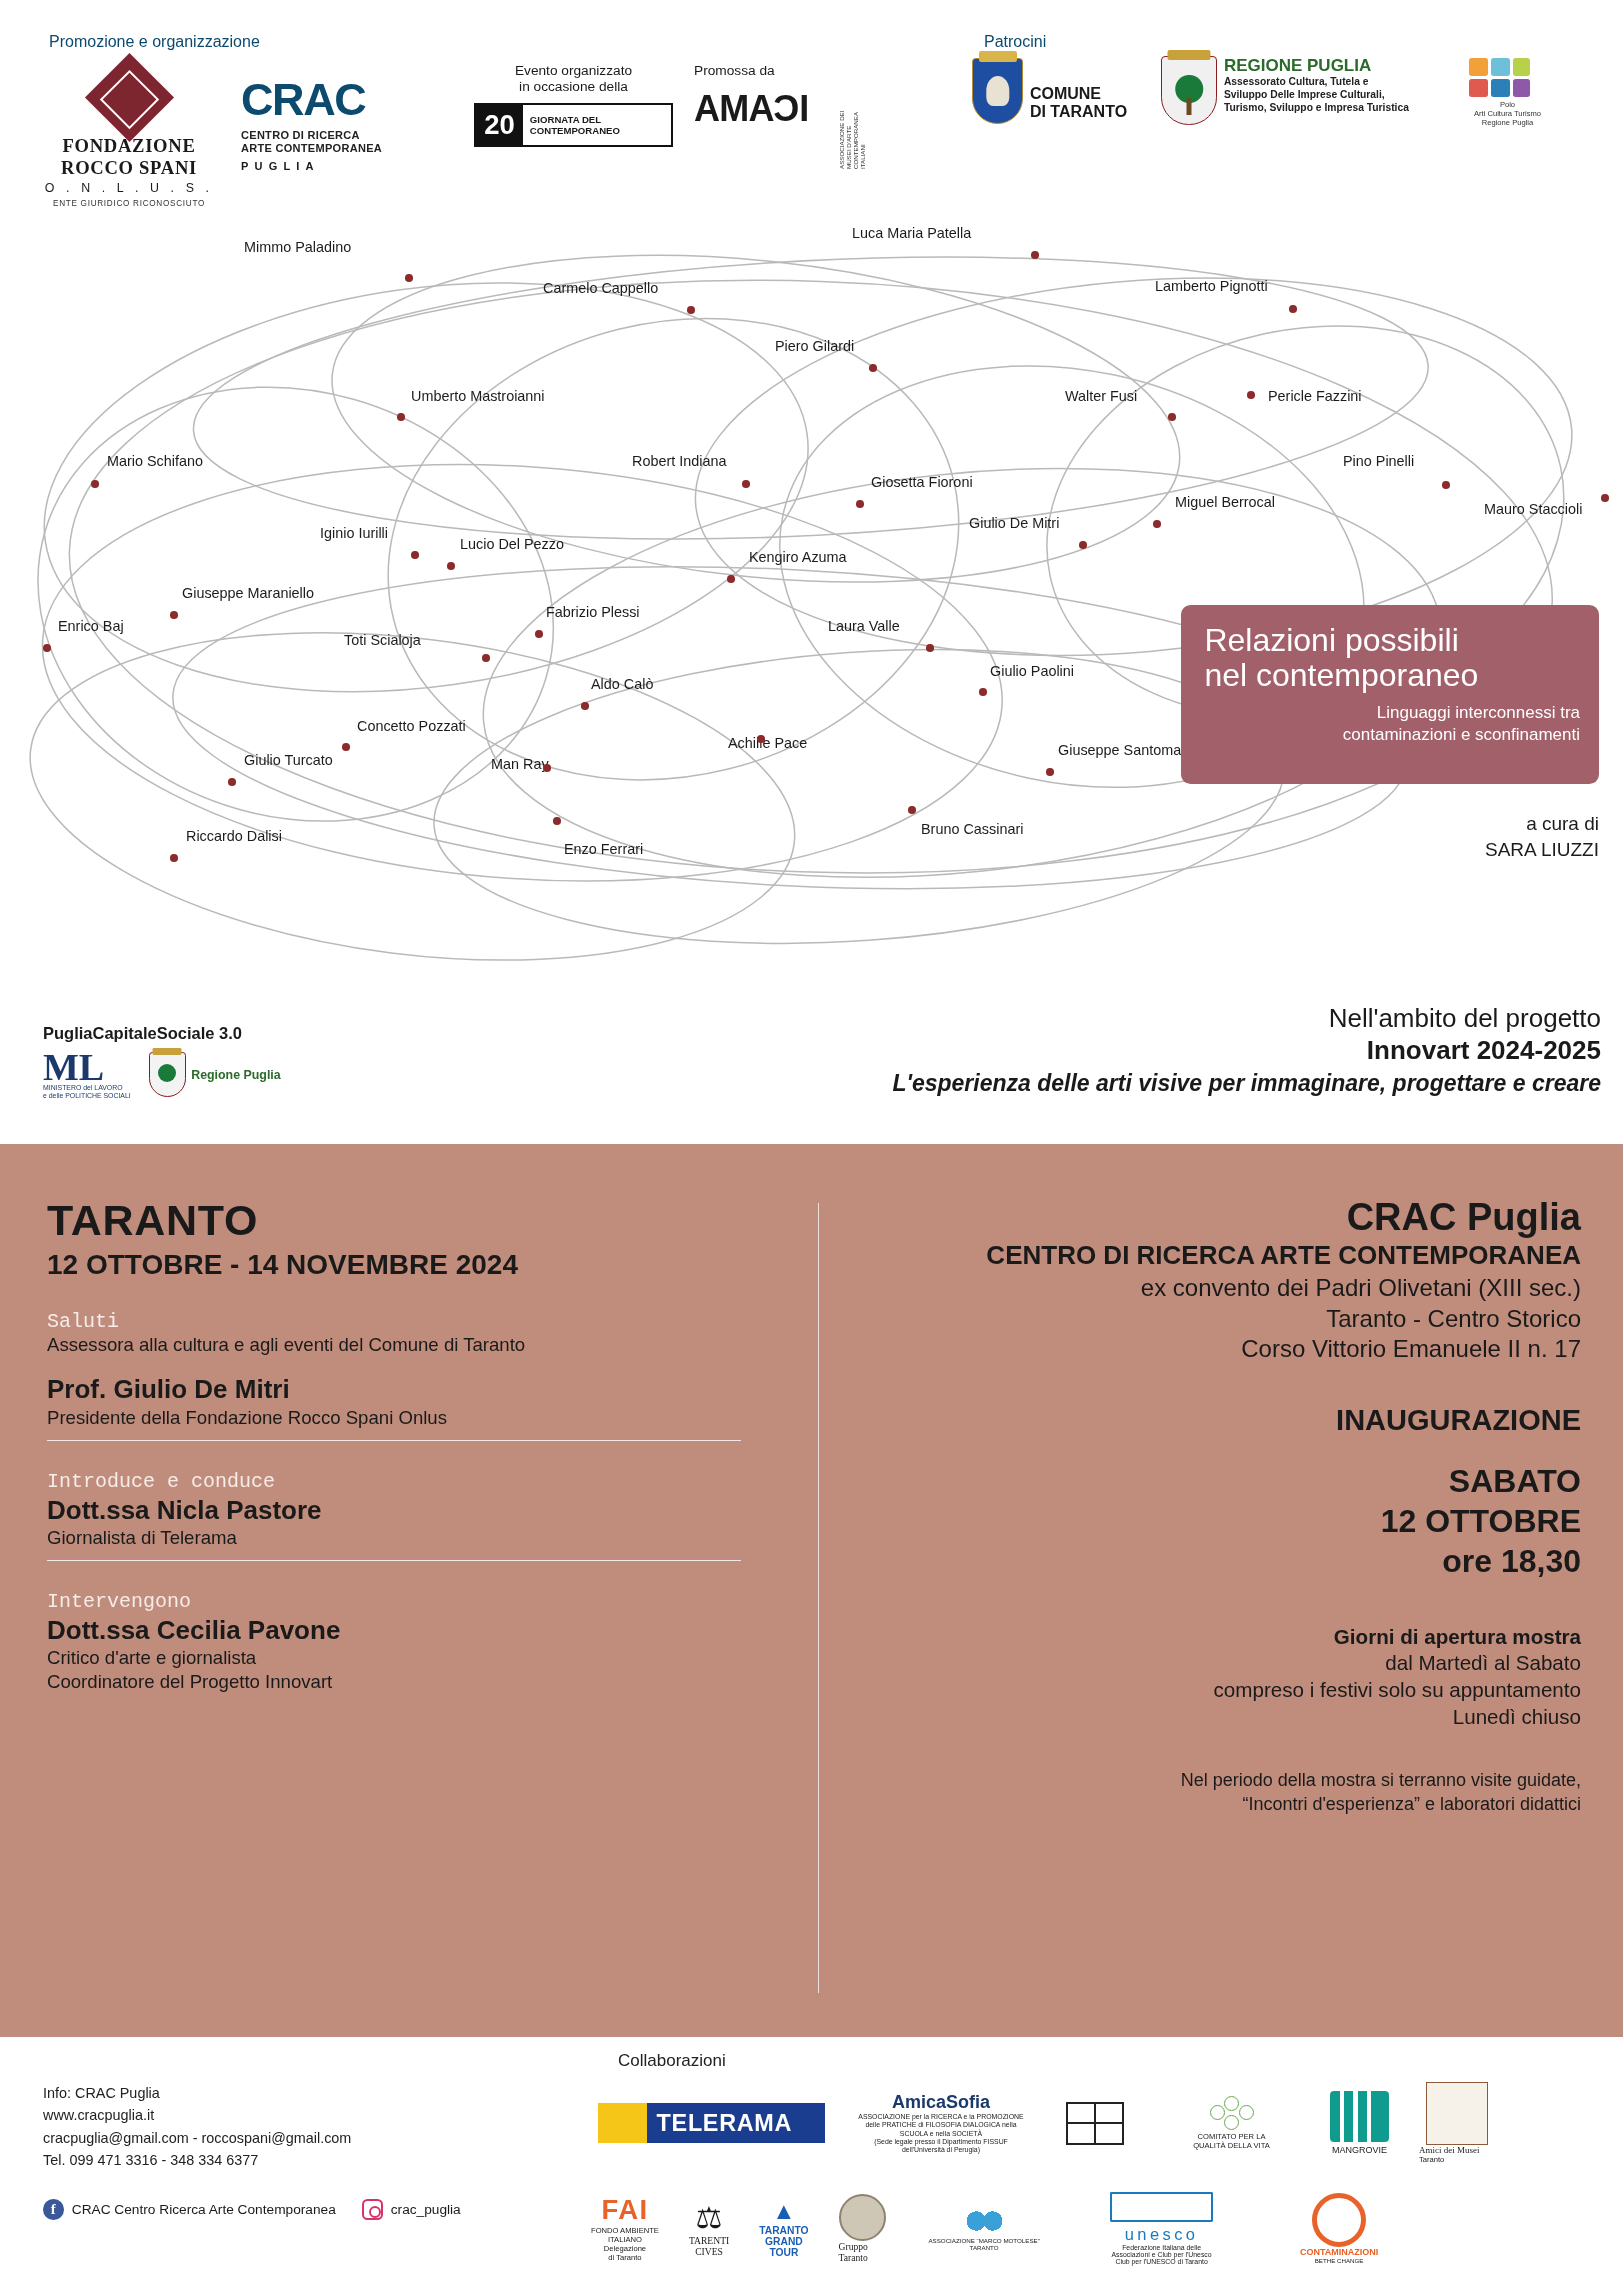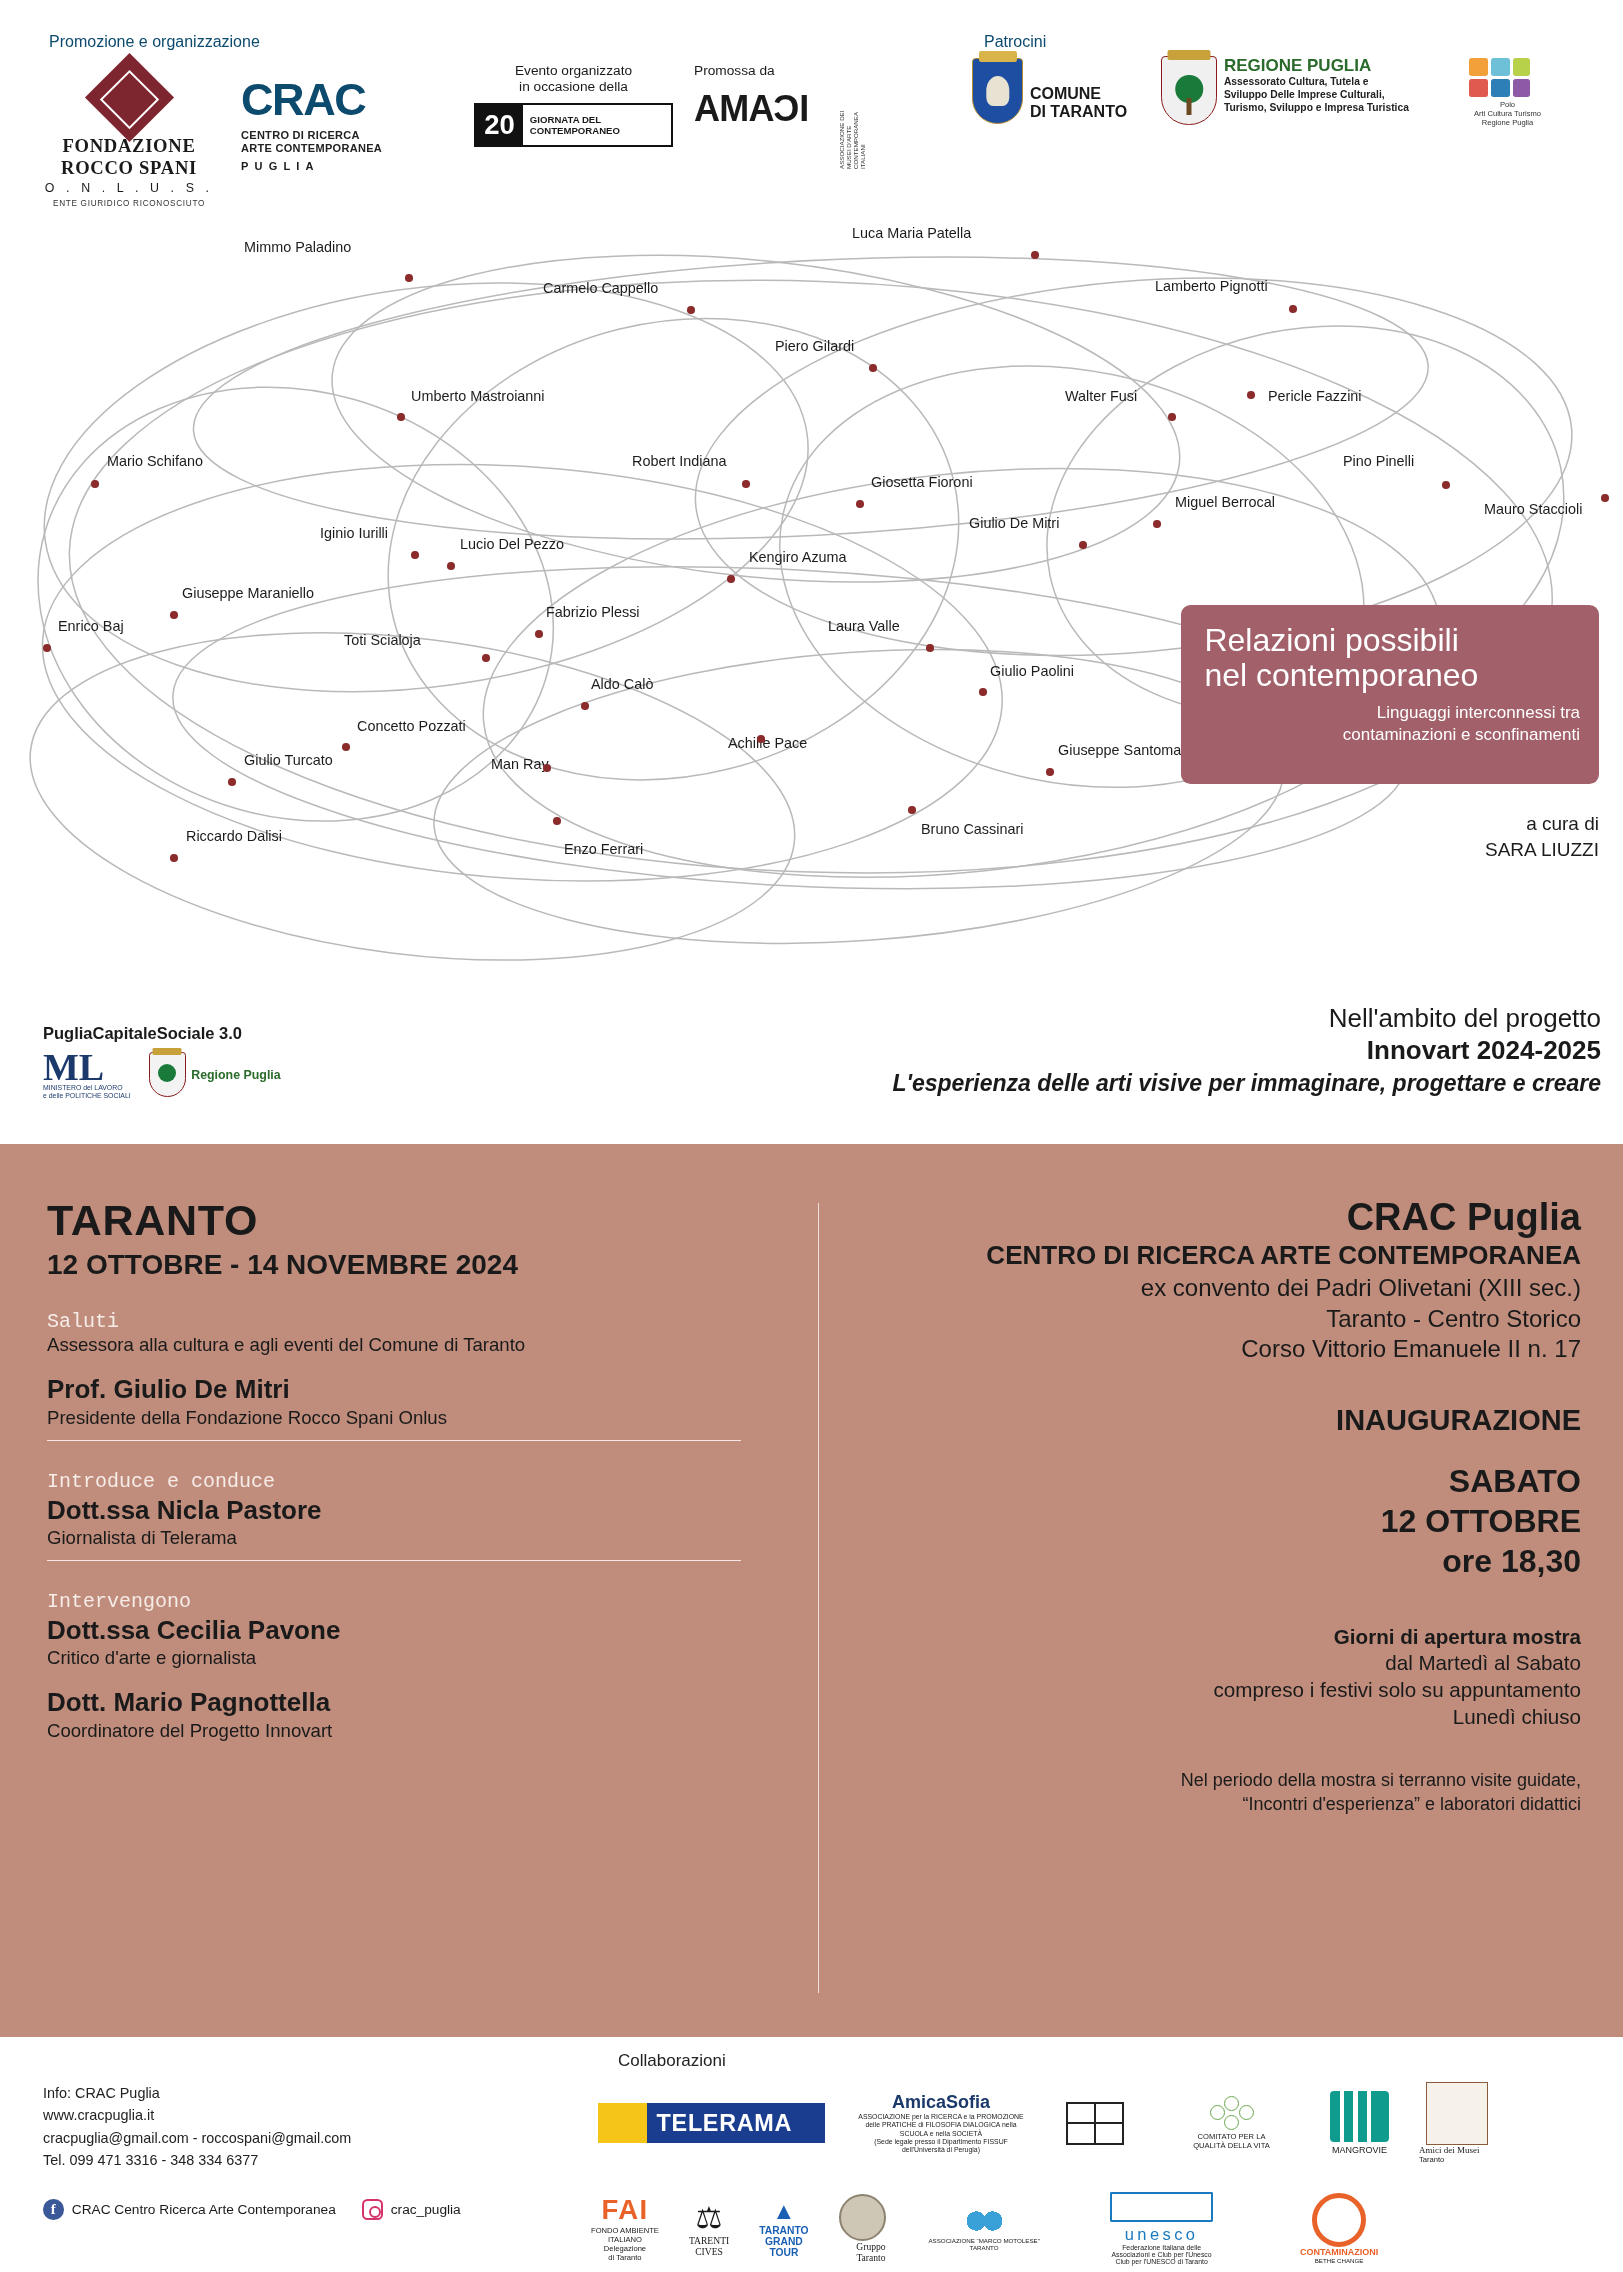--- a/index.html
+++ b/index.html
@@ -163,21 +163,21 @@
   .unesco { width: 158px; text-align: center; }
   .unesco-sym { width: 103px; height: 30px; border: 2.1px solid #1a7abf; margin: 0 auto; border-radius: 1.4px; }
   .unesco-tx { font-size: 16.5px; letter-spacing: 3.4px; color: #1a7abf; margin-top: 2.7px; }
 
   .fai { text-align: center; }
   .fai-tx { font-size: 27.5px; font-weight: bold; color: #e8622a; letter-spacing: 1.4px; }
 
   .tarenti { text-align:center; }
   .scale { font-size: 30px; }
 
-  .gruppo { text-align:right; }
+  .gruppo { text-align:left; }
   .coin { width: 47px; height: 47px; border-radius: 50%; background: #cfc7b5; border: 2.1px solid #8d8470; margin: 0 auto; }
 
   .mang { text-align:center; }
   .mang-sym { width: 59px; height: 51px; background: linear-gradient(90deg,#0f9b8e 0 9.6px,#fff 9.6px 13.7px,#0f9b8e 13.7px 23.4px,#fff 23.4px 27.5px,#0f9b8e 27.5px 37px,#fff 37px 41px,#0f9b8e 41px 59px); border-radius: 4.1px; margin: 0 auto; }
 
   .amicidei { width: 76px; }
   .amicidei-box { width: 62px; height: 63px; border: 1.4px solid #8a5a3a; margin: 0 auto; background: #f6f2ea; }
 
   .qualita { width: 137px; text-align: center; }
   .qualita-flower { width: 44px; height: 34px; margin: 0 auto; position: relative; }
@@ -424,21 +424,20 @@
       <div class="blk-label">Introduce e conduce</div>
       <div class="blk-name">Dott.ssa Nicla Pastore</div>
       <div class="blk-role">Giornalista di Telerama</div>
       <div class="hr"></div>
     </div>
 
     <div class="blk">
       <div class="blk-label">Intervengono</div>
       <div class="blk-name">Dott.ssa Cecilia Pavone</div>
       <div class="blk-role">Critico d'arte e giornalista</div>
-      <div class="blk-name2">Dott. Mario Pagnottella</div>
       <div class="blk-role">Coordinatore del Progetto Innovart</div>
     </div>
   </div>
 
   <div class="right-col">
     <div class="rc-title">CRAC Puglia</div>
     <div class="rc-sub">CENTRO DI RICERCA ARTE CONTEMPORANEA</div>
     <div class="rc-line">ex convento dei Padri Olivetani (XIII sec.)</div>
     <div class="rc-line">Taranto - Centro Storico</div>
     <div class="rc-line">Corso Vittorio Emanuele II n. 17</div>

